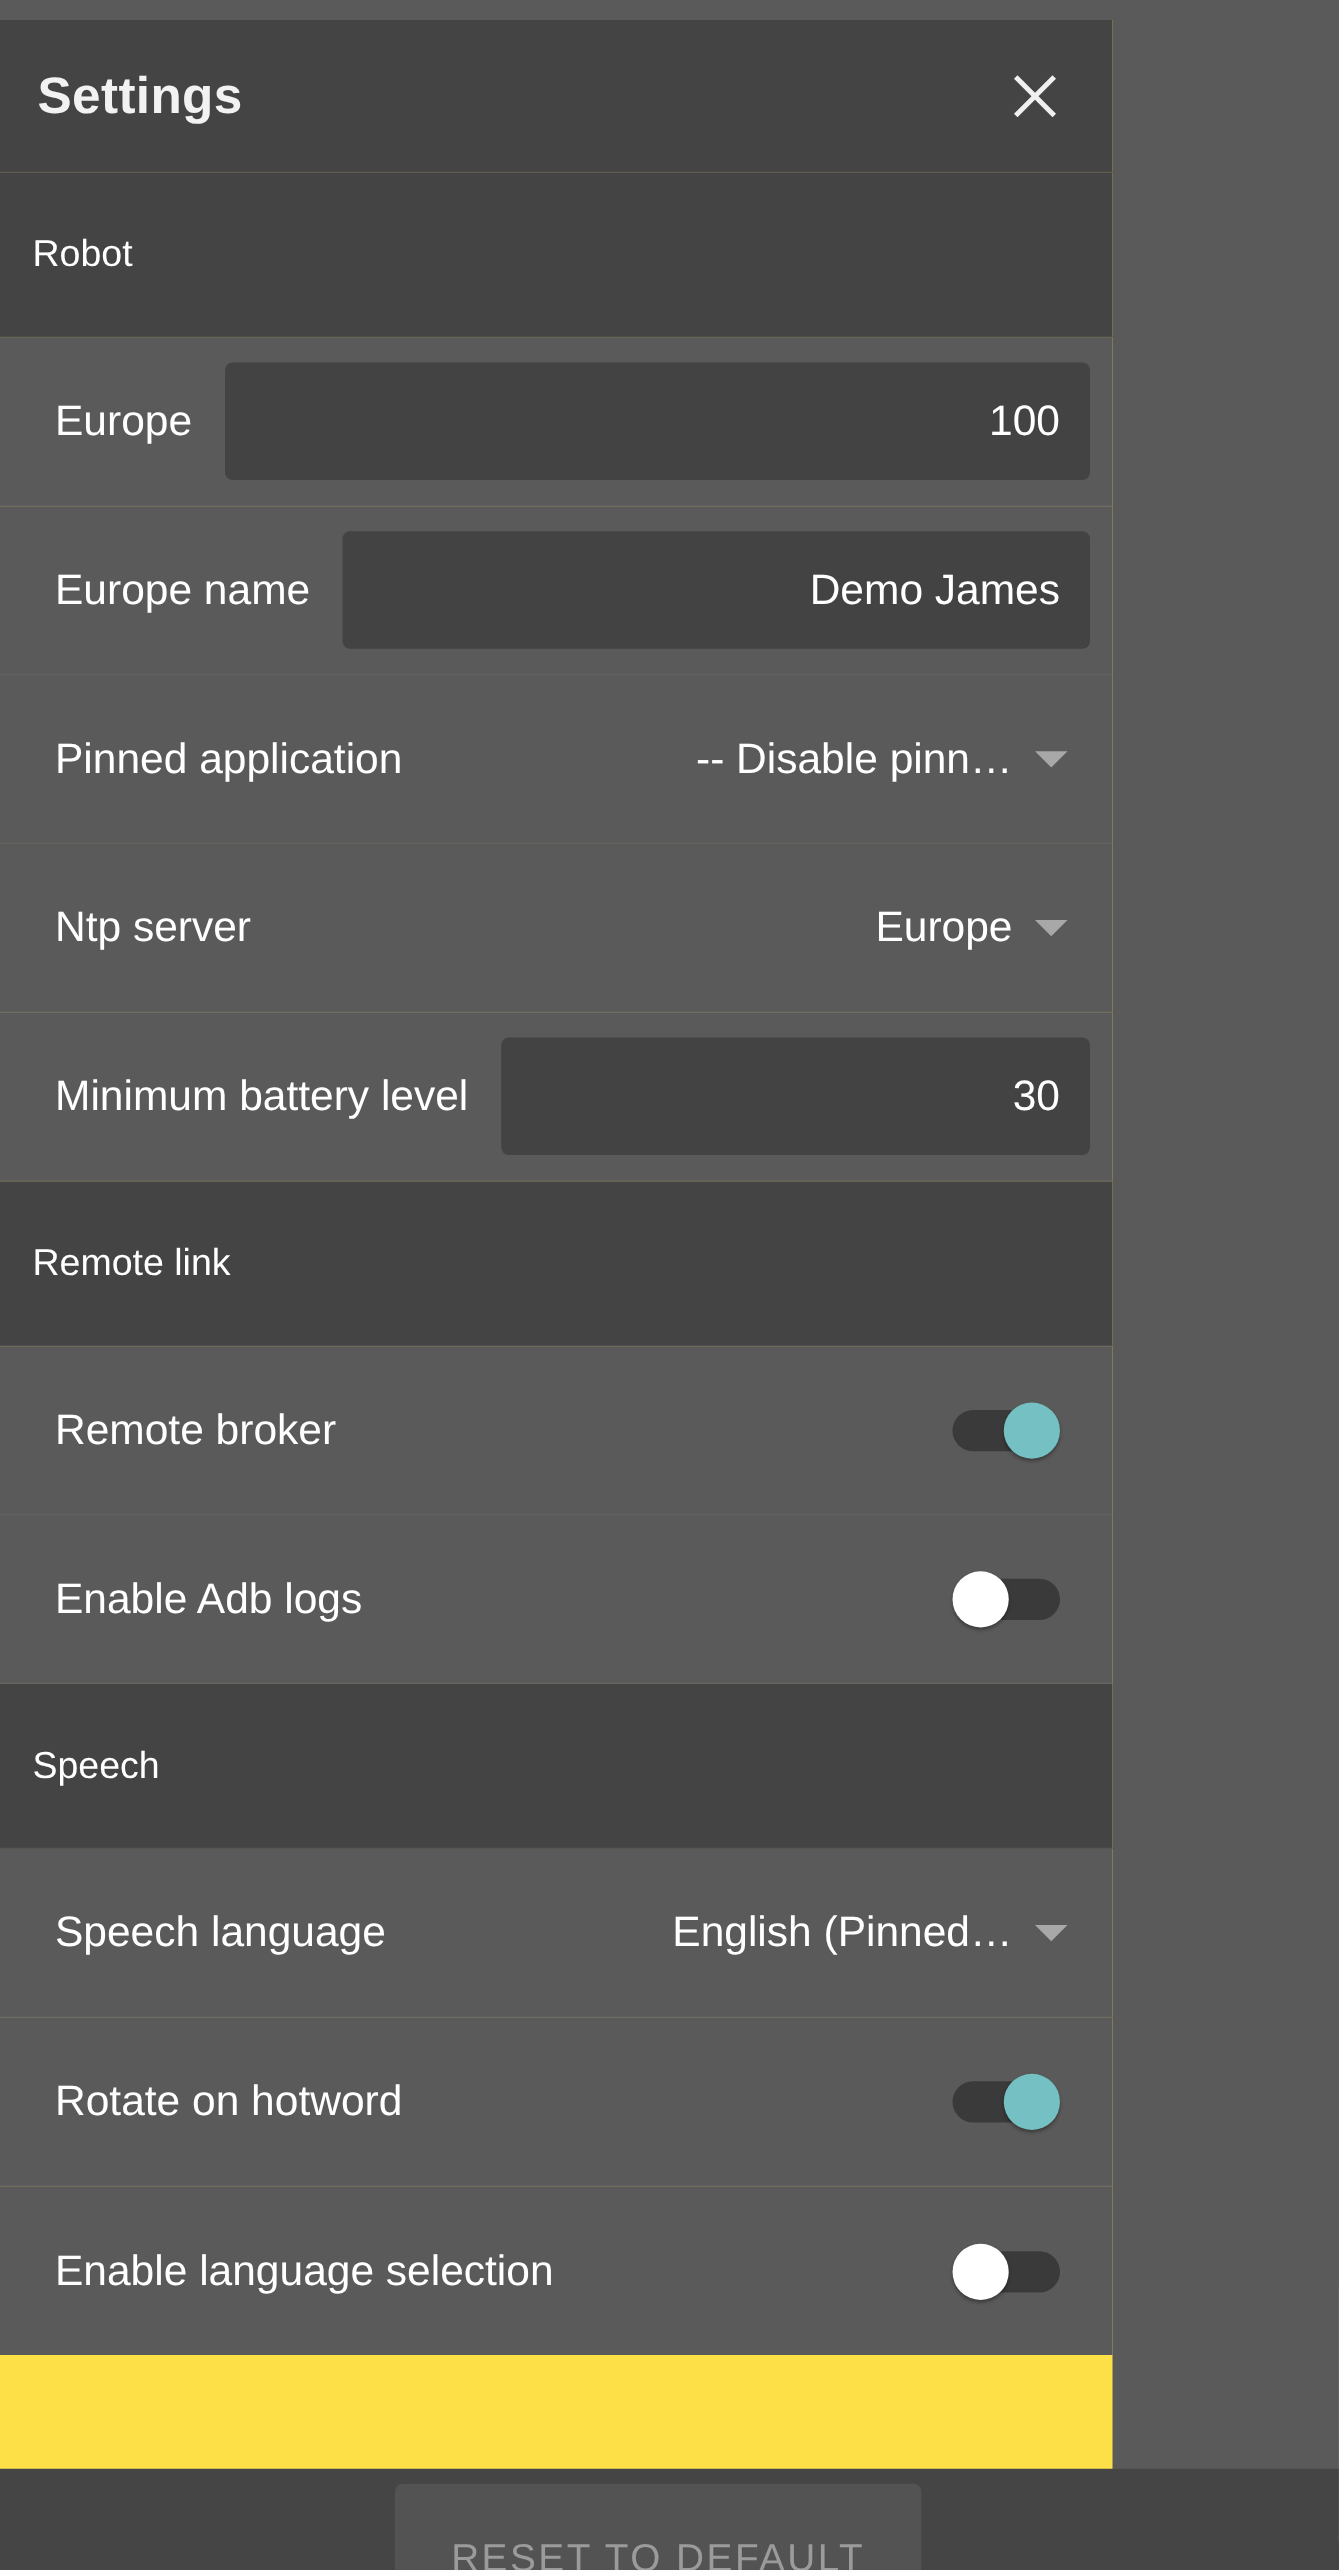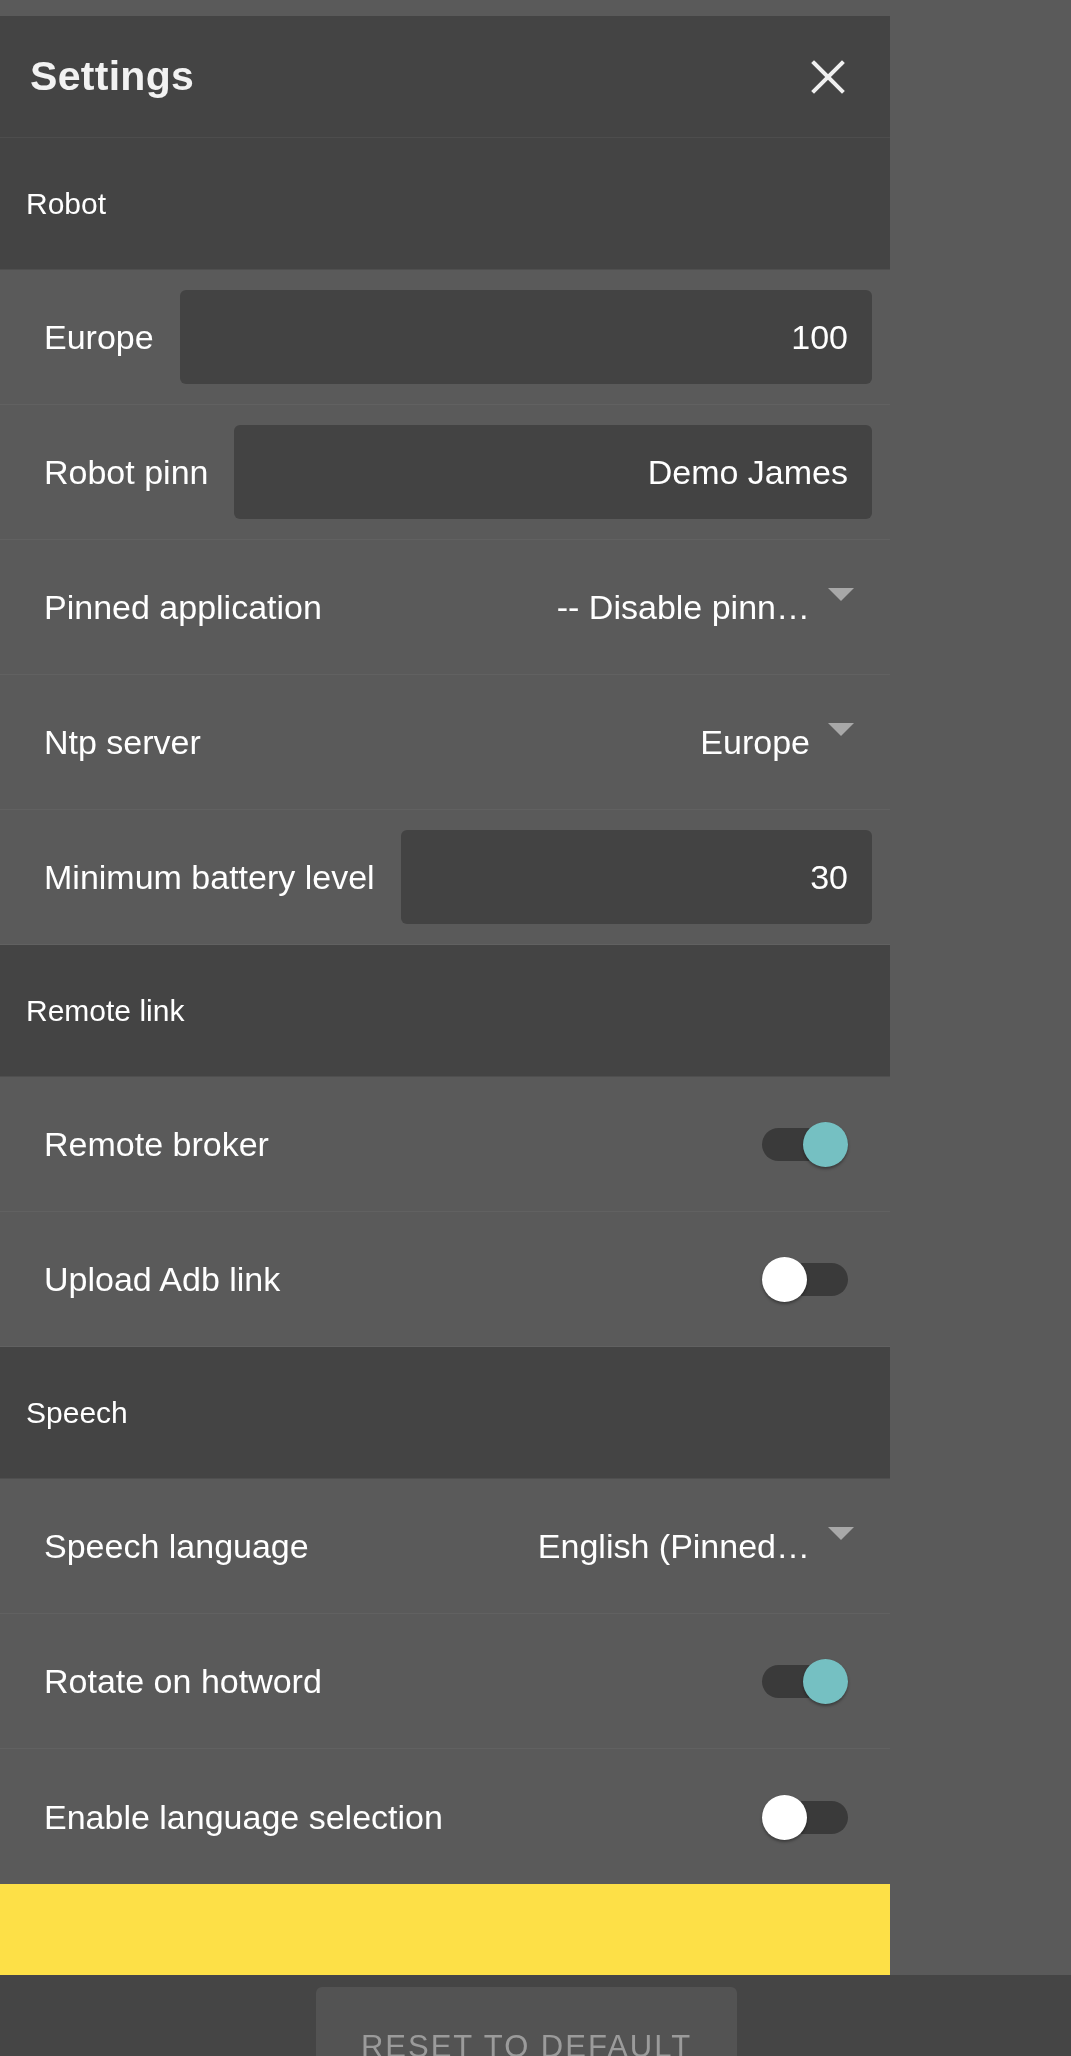--- a/index.html
+++ b/index.html
@@ -107,21 +107,21 @@
     box-sizing: border-box;
     color: #ffffff;
     font-size: 34px;
     cursor: text;
   }
 
   
   .spinner {
     flex: 1 1 auto;
     display: flex;
-    align-items: flex-start;
+    align-items: center;
     justify-content: flex-end;
     gap: 18px;
     padding-right: 18px;
     cursor: pointer;
   }
   .spinner-value {
     color: #ffffff;
     font-size: 34px;
     white-space: nowrap;
     overflow: hidden;
@@ -220,21 +220,21 @@
 
   <div id="sections-root">
       <div class="section-header">
         <div class="section-title">Robot</div>
       </div>
       <div class="row">
         <div class="row-label">Europe</div>
         <div class="field">100</div>
       </div>
       <div class="row">
-        <div class="row-label">Robot pinn</div>
+        <div class="row-label">Europe name</div>
         <div class="field">Demo James</div>
       </div>
       <div class="row">
         <div class="row-label">Pinned application</div>
         <div class="spinner">
           <span class="spinner-value">-- Disable pinn…</span>
           <span class="caret"></span>
         </div>
       </div>
       <div class="row">
@@ -252,21 +252,21 @@
         <div class="section-title">Remote link</div>
       </div>
       <div class="row">
         <div class="row-label">Remote broker</div>
         <div class="switch on">
           <span class="track"></span>
           <span class="thumb"></span>
         </div>
       </div>
       <div class="row">
-        <div class="row-label">Upload Adb link</div>
+        <div class="row-label">Enable Adb logs</div>
         <div class="switch off">
           <span class="track"></span>
           <span class="thumb"></span>
         </div>
       </div>
       <div class="section-header">
         <div class="section-title">Speech</div>
       </div>
       <div class="row">
         <div class="row-label">Speech language</div>

